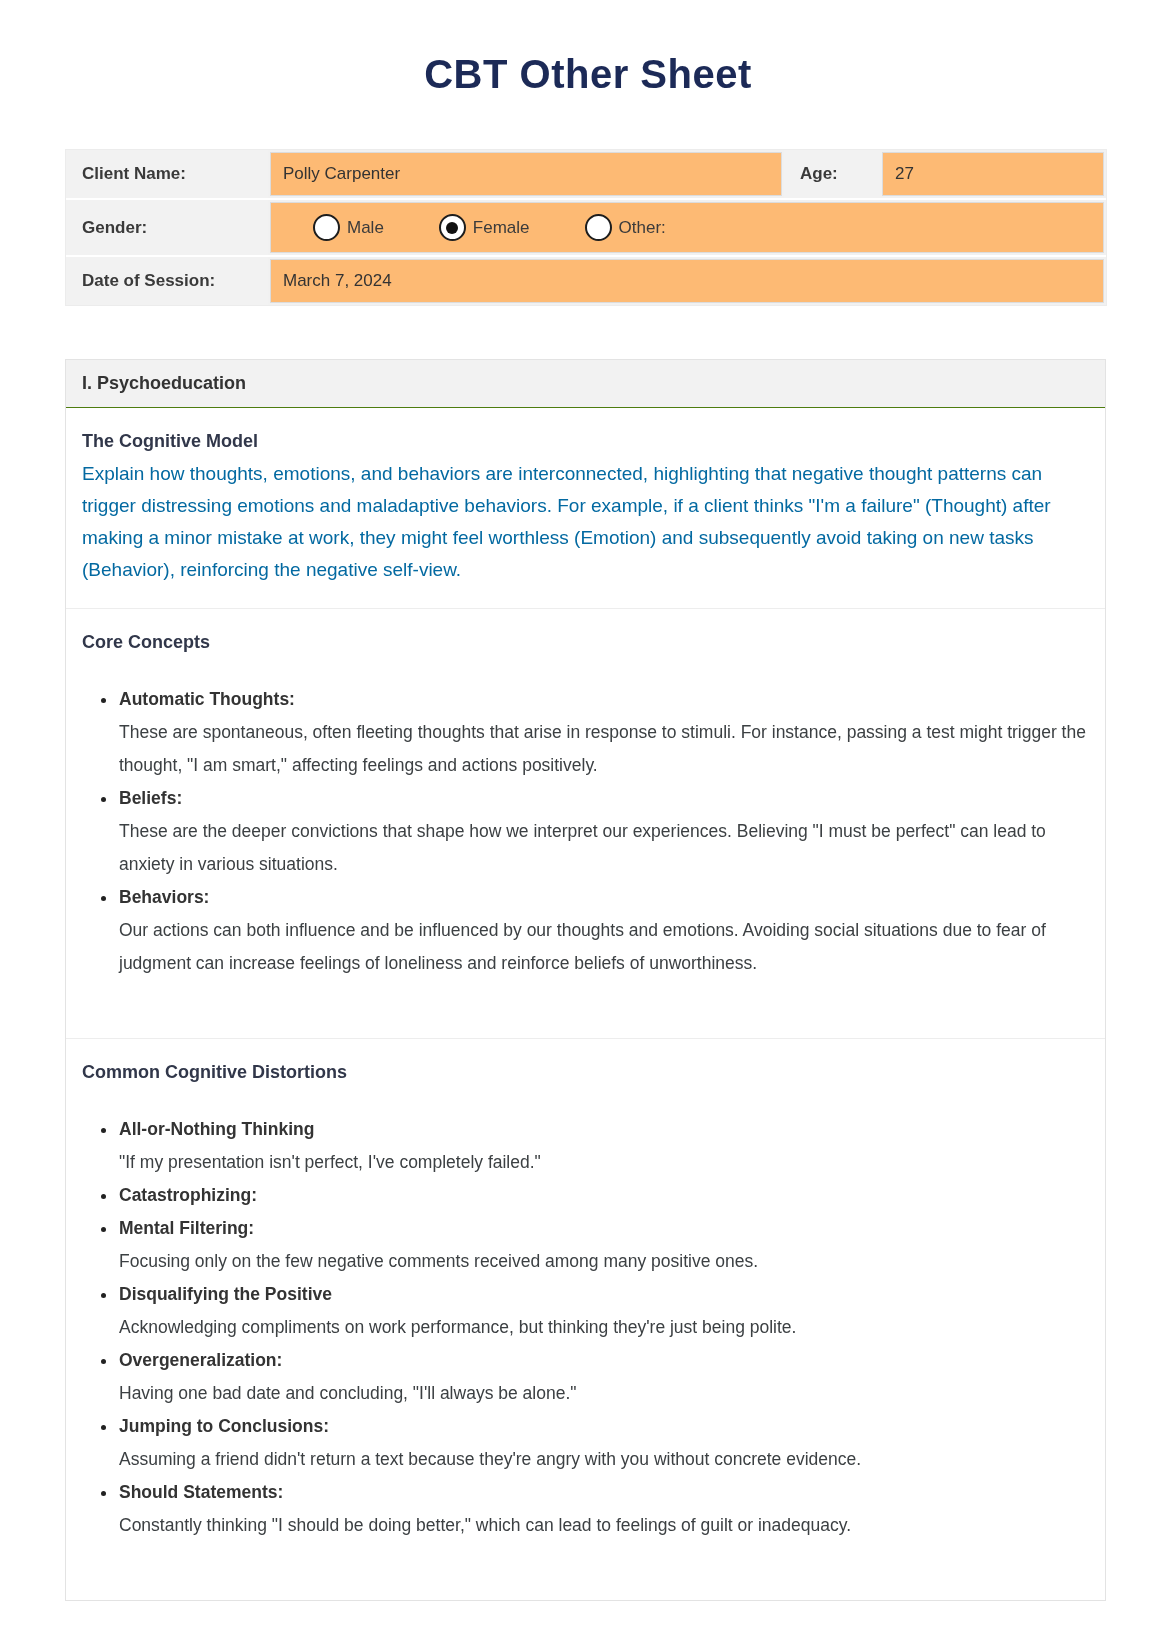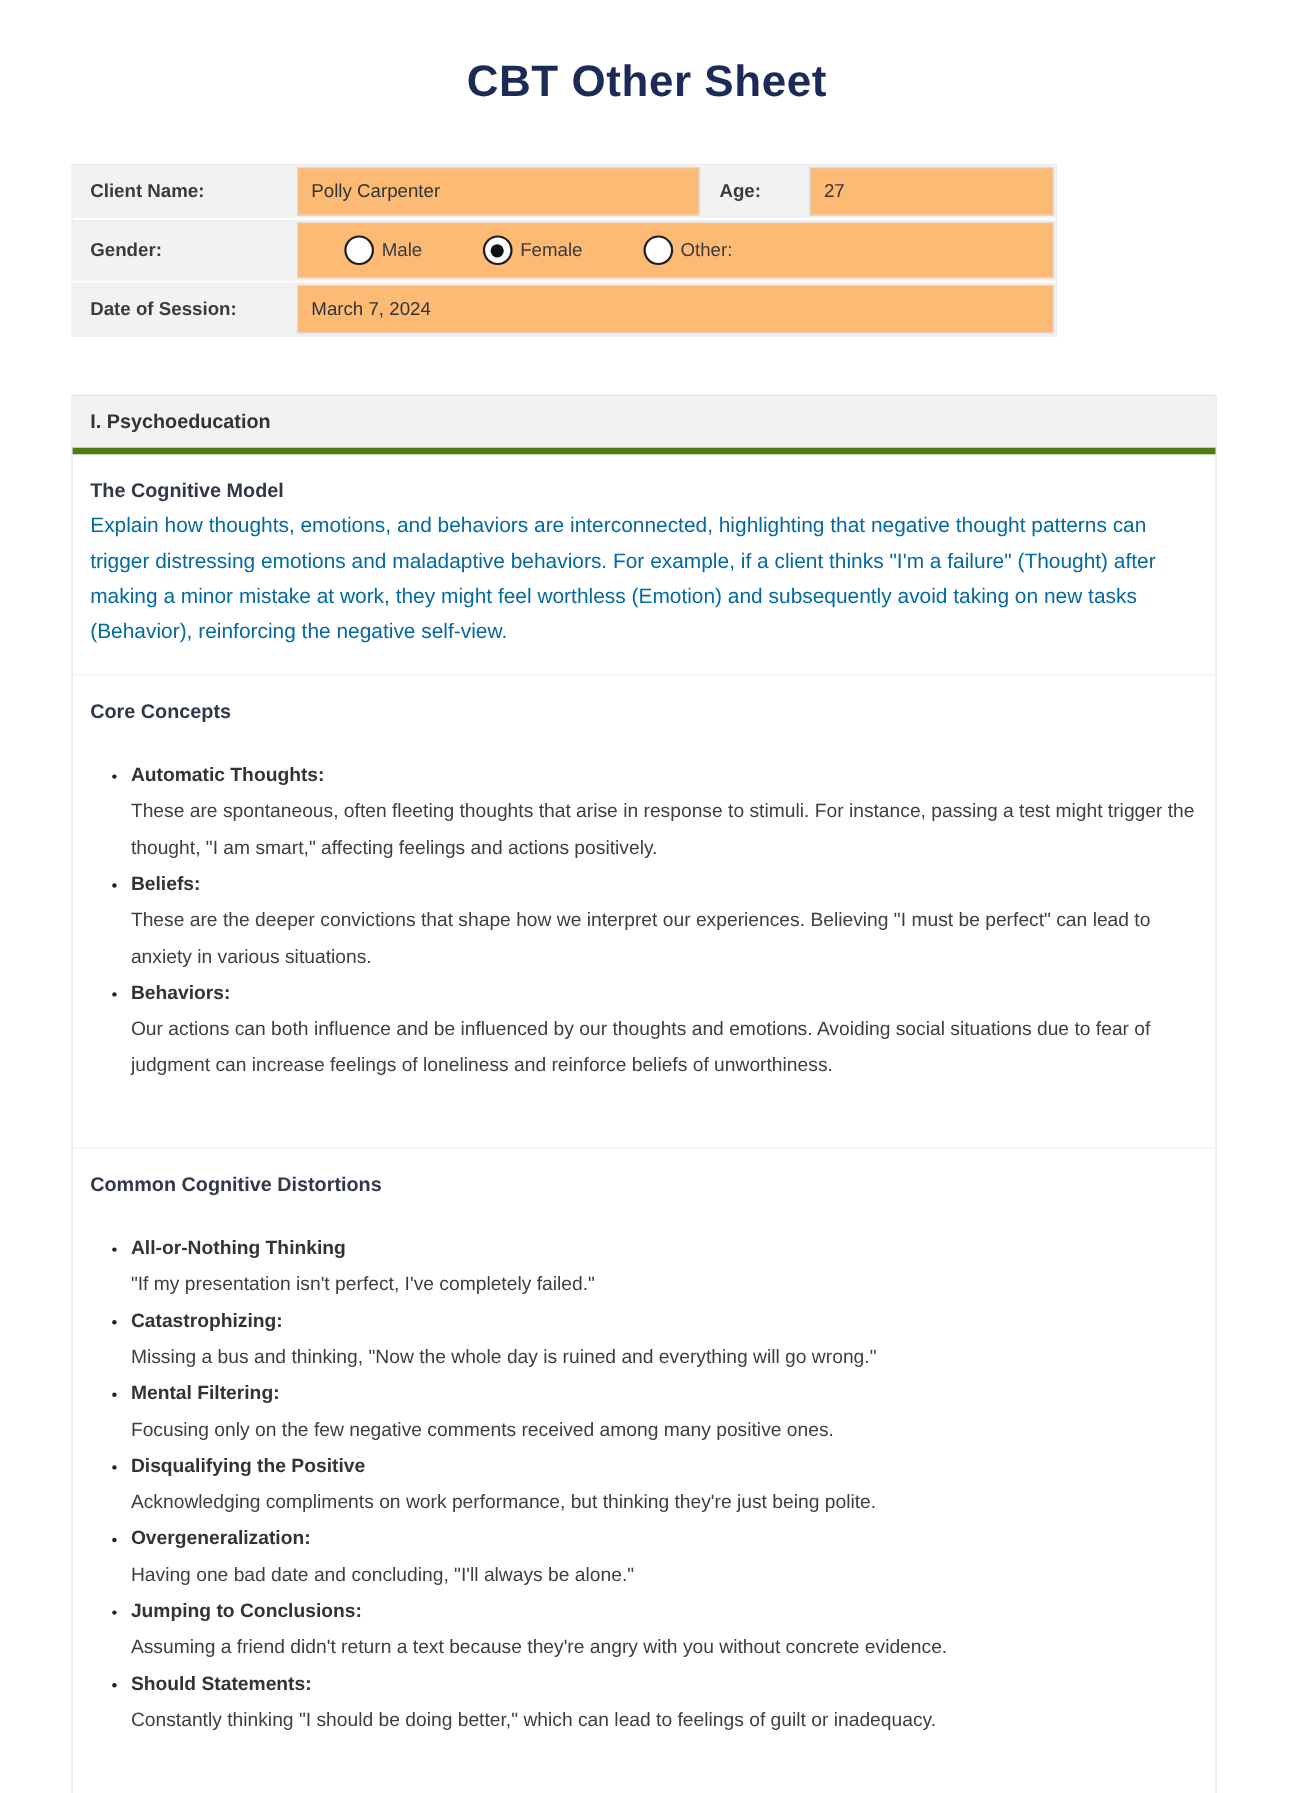--- a/index.html
+++ b/index.html
@@ -16,21 +16,21 @@
     text-align: center;
     font-size: 40px;
     font-weight: bold;
     color: #1c2a57;
     letter-spacing: 0.5px;
   }
 
   
   .info-table {
     margin: 52px 0 0 65px;
-    width: 896px;
+    width: 1042px;
     background: #f1f1f1;
     border: 1px solid #ececec;
   }
   .info-row { display: flex; align-items: stretch; }
   .info-row + .info-row { border-top: 2px solid #ffffff; }
   .cell { font-size: 17px; display: flex; align-items: center; }
   .cell-label {
     background: #f2f2f2;
     font-weight: bold;
     color: #3a3a3a;
@@ -70,21 +70,21 @@
 
   
   .panel {
     margin: 53px 0 0 65px;
     width: 1041px;
     border: 1px solid #e3e3e3;
     background: #ffffff;
   }
   .panel-header {
     background: #f2f2f2;
-    border-bottom: 6px solid #4d7c0f;
+    border-bottom: 1px solid #4d7c0f;
     padding: 13px 16px;
     font-size: 18px;
     font-weight: bold;
     color: #333333;
   }
   .block { padding: 18px 16px 22px 16px; }
   .block + .block { border-top: 1px solid #ededed; }
   .block.pad-tall { padding-bottom: 58px; }
   .block-heading {
     font-size: 18px;
@@ -182,21 +182,20 @@
 
   <div class="block pad-tall">
     <div class="block-heading">Common Cognitive Distortions</div>
     <ul class="bullets">
       <li>
         <span class="bullet-term">All-or-Nothing Thinking</span>
         <span class="bullet-desc">"If my presentation isn't perfect, I've completely failed."</span>
       </li>
       <li>
         <span class="bullet-term">Catastrophizing:</span>
-        <span class="bullet-desc">Missing a bus and thinking, "Now the whole day is ruined and everything will go wrong."</span>
       </li>
       <li>
         <span class="bullet-term">Mental Filtering:</span>
         <span class="bullet-desc">Focusing only on the few negative comments received among many positive ones.</span>
       </li>
       <li>
         <span class="bullet-term">Disqualifying the Positive</span>
         <span class="bullet-desc">Acknowledging compliments on work performance, but thinking they're just being polite.</span>
       </li>
       <li>

